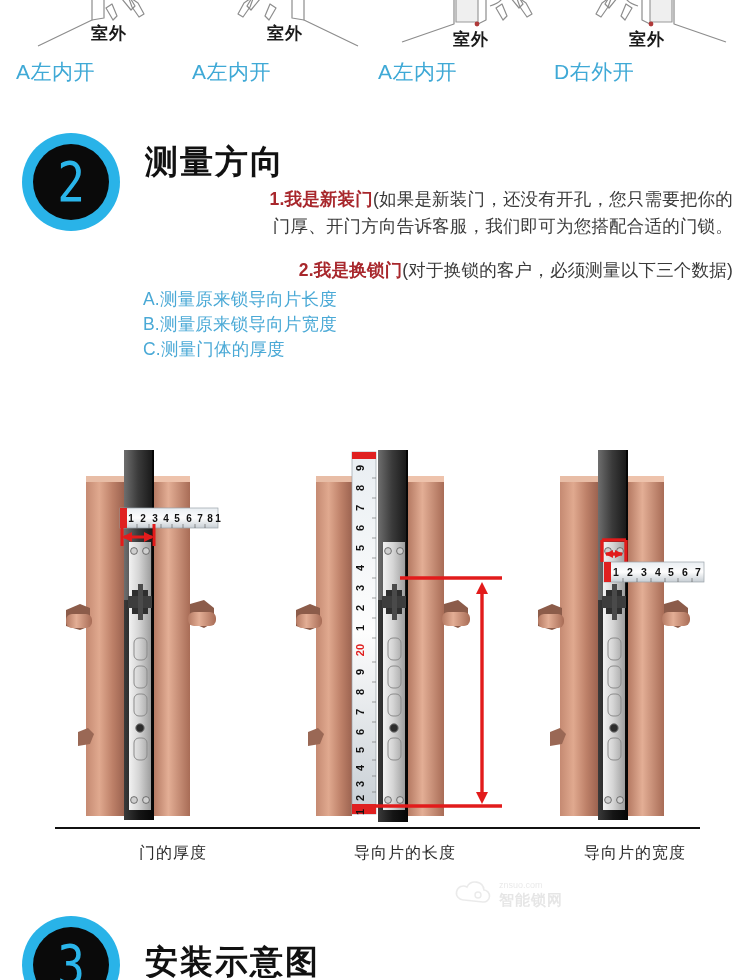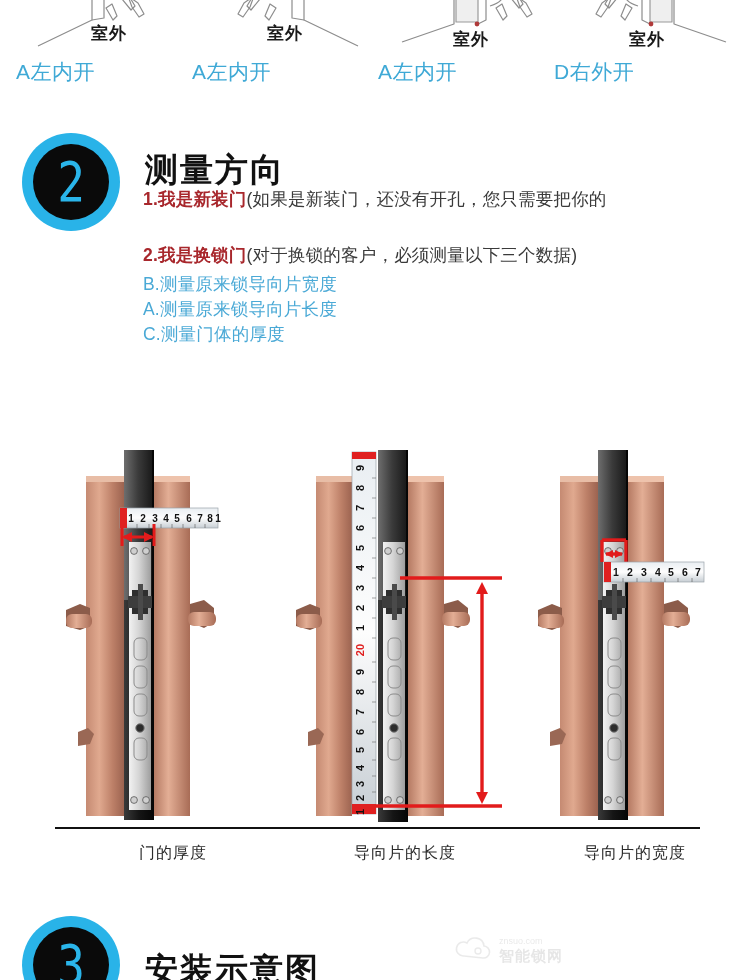--- a/index.html
+++ b/index.html
@@ -33,48 +33,48 @@
     width:76px;height:76px;border-radius:50%;background:#0a0a0a;
     display:flex;align-items:center;justify-content:center;
   }
   .badge-num{
     font-family:"DejaVu Sans Mono","Liberation Mono",monospace;
     font-size:46px;color:#2ab5ea;line-height:1;font-weight:400;
     transform:scaleY(1.18);letter-spacing:0;
   }
   .sec-title{
     position:absolute;font-size:33px;color:#111;font-weight:700;
-    letter-spacing:2px;font-family:"Liberation Sans","DejaVu Sans",sans-serif;margin-top:8px;
+    letter-spacing:2px;font-family:"Liberation Sans","DejaVu Sans",sans-serif;
   }
 
   
   .copy{position:absolute;left:143px;top:186px;width:590px;}
-  .para{font-size:17.5px;line-height:27px;color:#3a3a3a;letter-spacing:.2px;}
+  .para{font-size:17.5px;line-height:27px;color:#3a3a3a;letter-spacing:.2px;text-align:right;}
   .lead{color:#a8272c;font-weight:700;}
   .blue{color:#4aa9d6;}
   .indent{padding-left:20px;display:block;}
-  .p2{margin-top:29px;}
+  .p2{margin-top:17px;}
   .sublist{margin-top:3px;}
   .sub-line{font-size:17.5px;line-height:25px;color:#4aa9d6;letter-spacing:.2px;}
 
   
   .photos{position:absolute;left:0;top:432px;width:750px;height:400px;}
   .photo{position:absolute;top:0;width:230px;height:398px;}
   .ground{
     position:absolute;left:55px;top:827px;width:645px;height:2px;background:#111;
   }
   .caption-row{position:absolute;left:0;top:843px;width:750px;height:30px;}
   .caption{
     position:absolute;top:0;width:230px;text-align:center;
     font-size:16px;color:#2b2b2b;letter-spacing:1px;
   }
 
   
   .watermark{
-    position:absolute;right:14px;top:928px;width:132px;height:46px;
+    position:absolute;right:14px;top:872px;width:132px;height:46px;
     opacity:.13;display:flex;align-items:center;gap:5px;
   }
   .wm-text{font-size:9px;color:#555;line-height:1.15;}
   .wm-brand{font-size:15px;color:#444;font-weight:700;letter-spacing:1px;}
 </style>
 </head>
 <body>
 
 <div class="page">
 
@@ -147,29 +147,30 @@
     <div class="badge-inner">
       <span class="badge-num">2</span>
     </div>
   </div>
   <div class="sec-title" style="left:145px;top:140px;">测量方向</div>
 
   <div class="copy">
 
     <div class="para">
       <span class="lead">1.</span><span class="lead">我是新装门</span><span>(如果是新装门，还没有开孔，您只需要把你的</span>
+      <span class="indent">门厚、开门方向告诉客服，我们即可为您搭配合适的门锁。</span>
     </div>
 
     <div class="para p2">
       <span class="lead">2.</span><span class="lead">我是换锁门</span><span>(对于换锁的客户，必须测量以下三个数据)</span>
     </div>
 
     <div class="sublist">
+      <div class="sub-line">A.测量原来锁导向片长度</div>
       <div class="sub-line">B.测量原来锁导向片宽度</div>
-      <div class="sub-line">A.测量原来锁导向片长度</div>
       <div class="sub-line">C.测量门体的厚度</div>
     </div>
   </div>
 
   <div class="photos">
 
     <svg class="photo" style="left:58px;" viewBox="0 0 230 398">
       <defs>
         <linearGradient id="cu1" x1="0" y1="0" x2="1" y2="0">
           <stop offset="0" stop-color="#c58a72"></stop>

